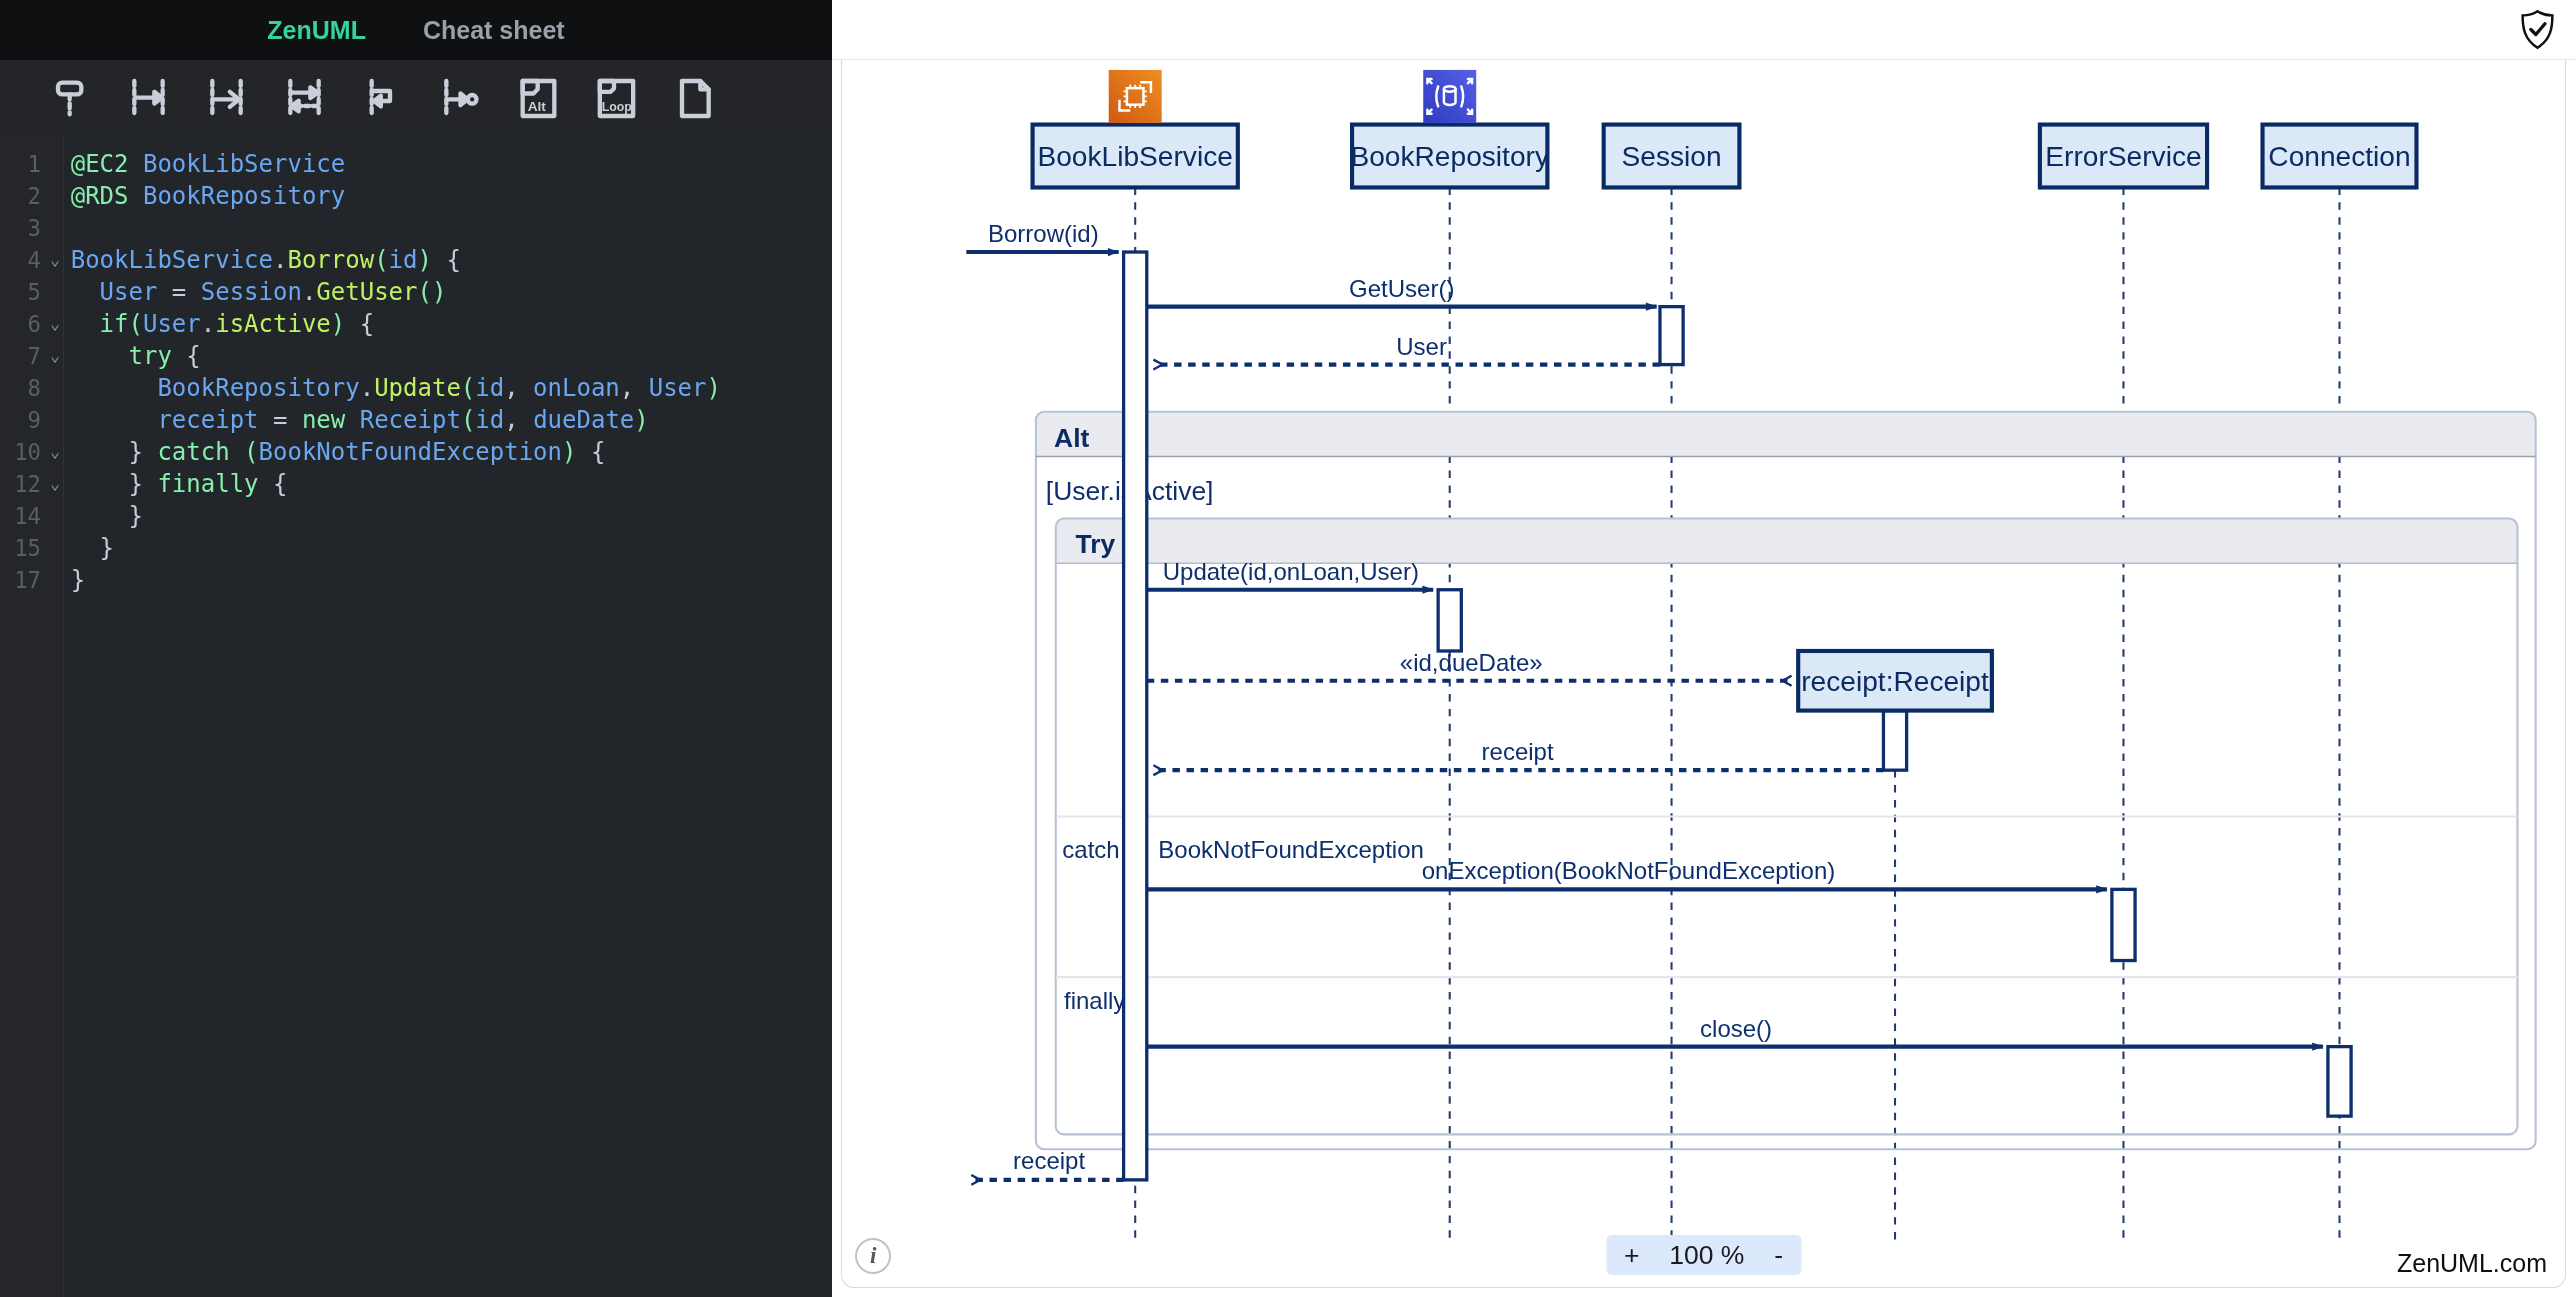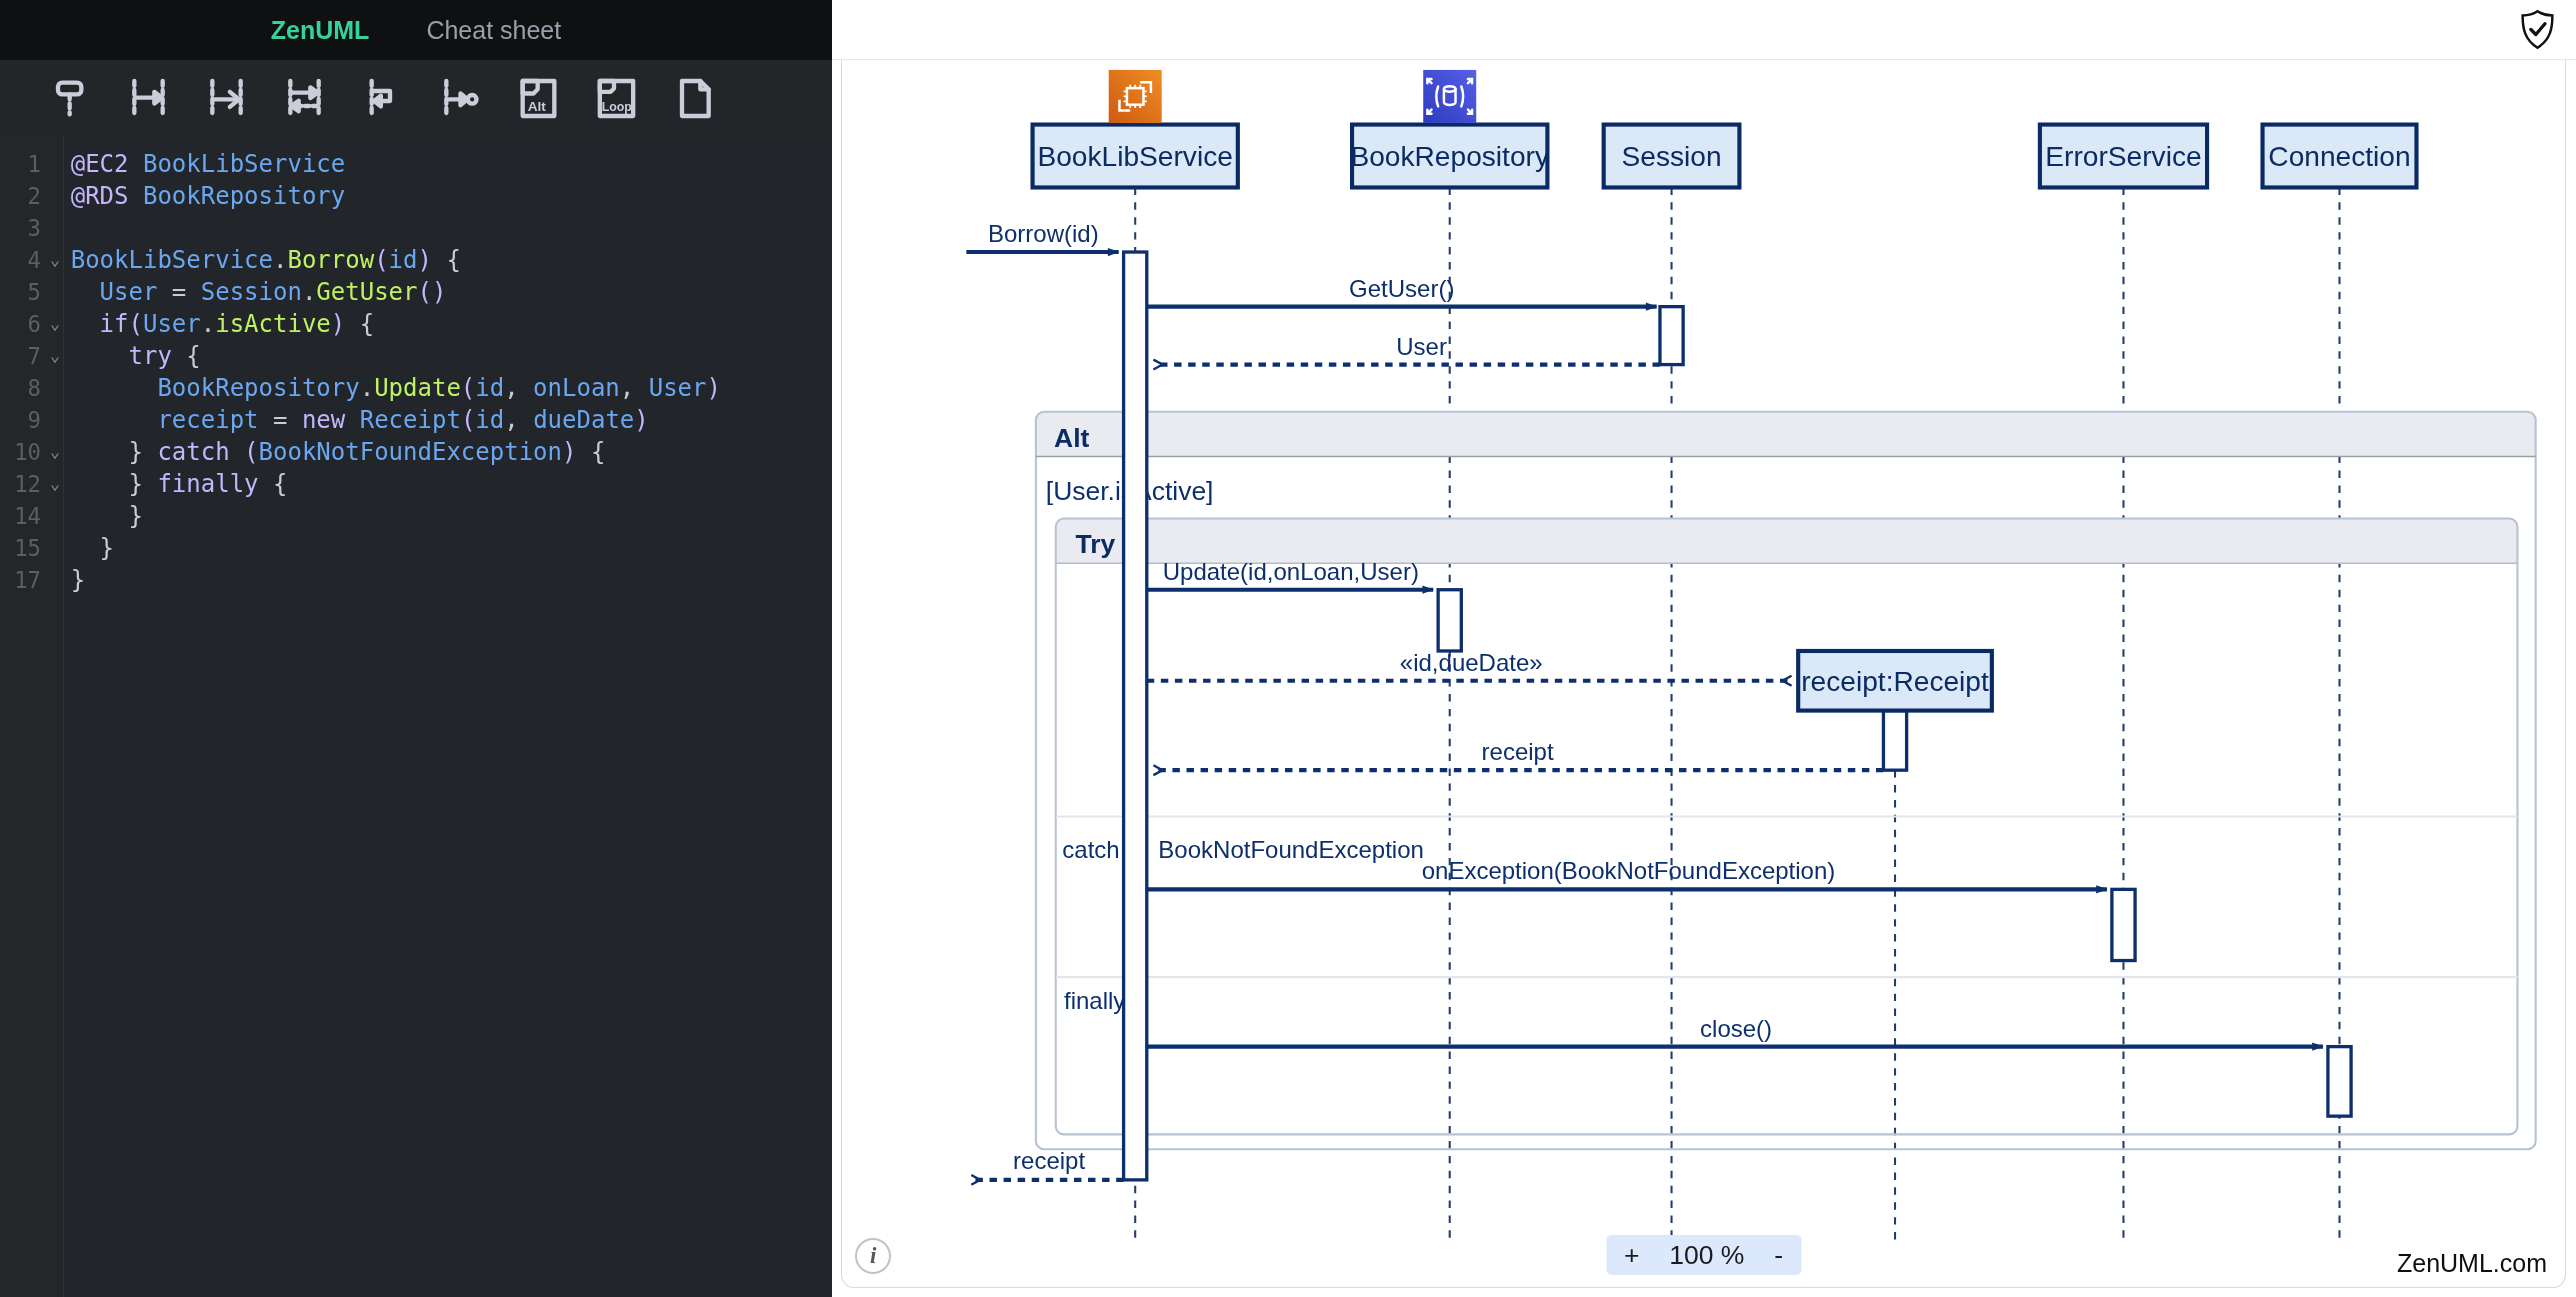--- a/index.html
+++ b/index.html
@@ -3,31 +3,31 @@
 <meta charset="utf-8">
 <style>
   * { margin:0; padding:0; box-sizing:border-box; }
   html,body { width:2576px; height:1298px; background:#ffffff; font-family:"Liberation Sans", sans-serif; overflow:hidden; }
 
   
   .left-panel { position:absolute; left:0; top:0; width:832px; height:1298px; background:#222529; }
   .lp-header { height:60px; background:#0f1012; display:flex; align-items:center; justify-content:center; gap:57px; }
   .tab { font-size:25px; cursor:pointer; }
   .tab-active { color:#35d399; font-weight:bold; }
-  .tab-idle { color:#9aa0a8; font-weight:normal; }
+  .tab-idle { color:#9aa0a8; font-weight:bold; }
   .lp-toolbar { height:76px; background:#232528; display:flex; align-items:center; padding-left:48px; gap:33px; }
   .tb-icon { width:45px; height:45px; display:flex; align-items:center; justify-content:center; cursor:pointer; }
   .tb-icon svg { stroke:#c9ced9; fill:none; stroke-width:2.6; stroke-linecap:round; stroke-linejoin:round; }
   .lp-editor { position:relative; height:1162px; background:#222529; padding-top:11.6px; }
   .lp-editor::before { content:""; position:absolute; left:0; top:0; width:63px; height:100%; background:#242629; border-right:1.7px solid #2e3135; }
   .code-row { position:relative; display:flex; height:32px; line-height:32px; font-family:"DejaVu Sans Mono", monospace; font-size:24px; white-space:pre; }
   .ln-num { width:41px; text-align:right; color:#5a5f66; font-size:22.3px; flex:0 0 auto; }
   .ln-fold { width:28px; text-align:center; color:#868c95; font-size:16.6px; flex:0 0 auto; }
   .ln-code { padding-left:1.7px; color:#c7cdd6; }
-  .tok-k { color:#c4b5fd; }
+  .tok-k { color:#86efac; }
   .tok-i { color:#6ba7f0; }
   .tok-f { color:#bef264; }
   .tok-p { color:#c7cdd6; }
 
   
   .right-panel { position:absolute; left:832px; top:0; width:1744px; height:1298px; background:#ffffff; }
   .rp-topbar { position:absolute; left:0; top:0; right:0; height:60px; background:#fff; border-bottom:1.7px solid #e7e7ea; }
   .shield-btn { position:absolute; right:16.6px; top:8.3px; width:43px; height:43px; cursor:pointer; }
   .rp-card { position:absolute; left:9px; right:10px; top:60px; bottom:10px; background:#fff;
              border:1.7px solid #d9d9de; border-top:none; border-radius:0 0 13.2px 13.2px; overflow:hidden; }

